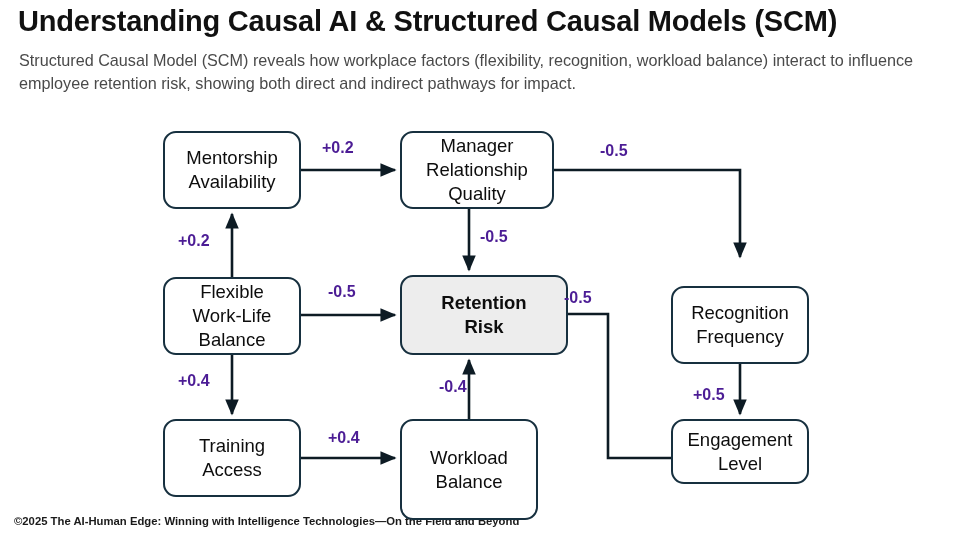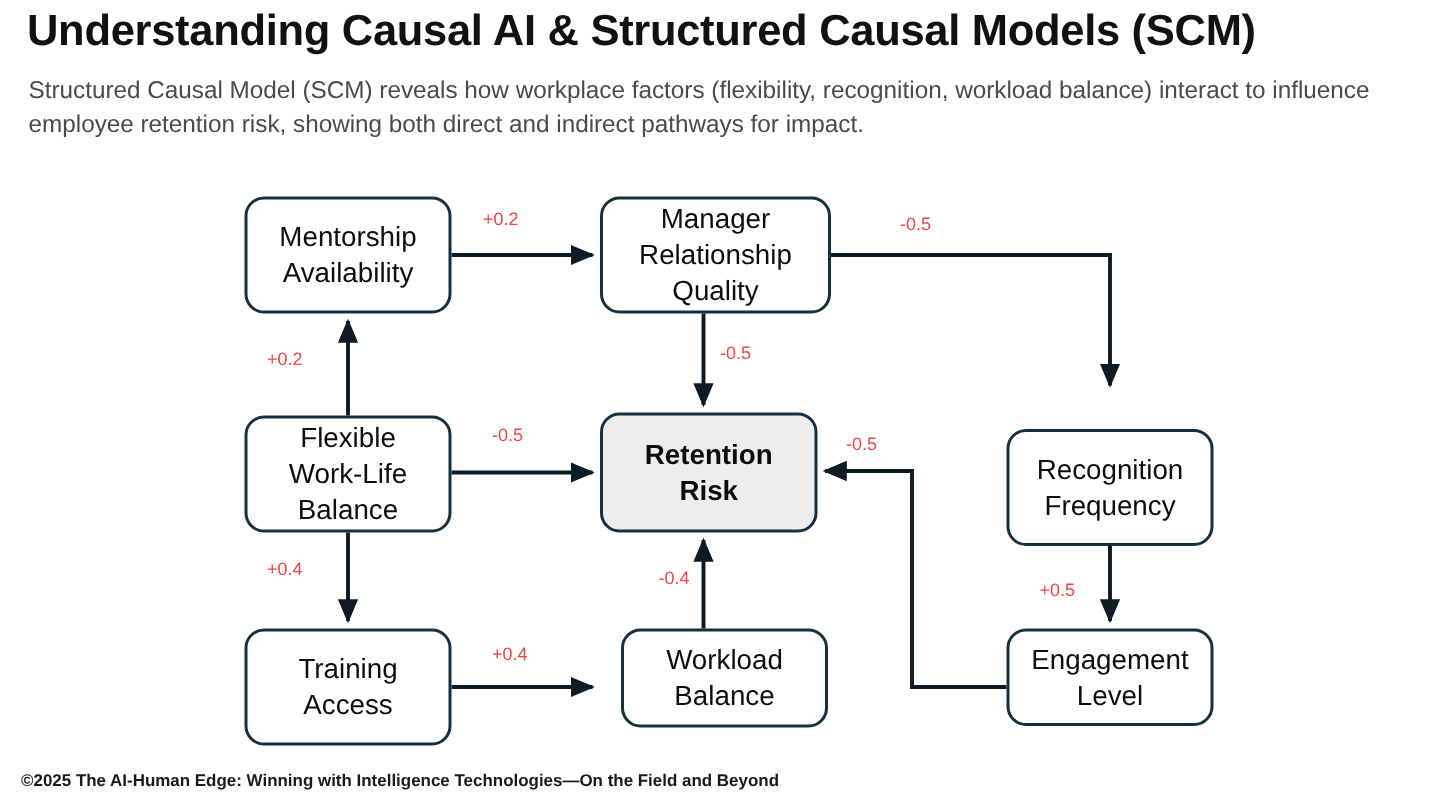--- a/index.html
+++ b/index.html
@@ -68,23 +68,23 @@
     font-weight: 400;
     z-index: 3;
   }
   .node.highlight {
     background: #ededed;
     font-weight: 700;
   }
   .node .node-label { display: block; width: 100%; }
   .edge-label {
     position: absolute;
-    font-size: 12px;
-    font-weight: 400;
-    color: #ef4444;
+    font-size: 16px;
+    font-weight: 700;
+    color: #4c1d95;
     white-space: nowrap;
     z-index: 4;
   }
 </style>
 </head>
 <body>
 
 <div id="page">
 
   <div id="title">Understanding Causal AI &amp; Structured Causal Models (SCM)</div>
@@ -113,30 +113,30 @@
   <div id="nodes-layer">
       <div class="node" style="left: 163px; top: 131px; width: 138px; height: 78px; justify-content: flex-end;">
         <span class="node-label">Mentorship<br>Availability</span>
       </div>
       <div class="node" style="left: 400px; top: 131px; width: 154px; height: 78px;">
         <span class="node-label">Manager<br>Relationship<br>Quality</span>
       </div>
       <div class="node" style="left: 163px; top: 277px; width: 138px; height: 78px;">
         <span class="node-label">Flexible<br>Work-Life<br>Balance</span>
       </div>
-      <div class="node highlight" style="left: 400px; top: 275px; width: 145px; height: 80px;">
+      <div class="node highlight" style="left: 400px; top: 275px; width: 168px; height: 80px;">
         <span class="node-label">Retention<br>Risk</span>
       </div>
       <div class="node" style="left: 671px; top: 262px; width: 138px; height: 78px; margin-top: 24px;">
         <span class="node-label">Recognition<br>Frequency</span>
       </div>
       <div class="node" style="left: 163px; top: 419px; width: 138px; height: 78px;">
         <span class="node-label">Training<br>Access</span>
       </div>
-      <div class="node" style="left: 400px; top: 419px; width: 138px; height: 66px; margin-left: 14px;">
+      <div class="node" style="left: 400px; top: 419px; width: 138px; height: 101px;">
         <span class="node-label">Workload<br>Balance</span>
       </div>
       <div class="node" style="left: 671px; top: 419px; width: 138px; height: 65px;">
         <span class="node-label">Engagement<br>Level</span>
       </div>
     </div>
   <div id="labels-layer">
       <div class="edge-label" style="left: 322px; top: 139px;">+0.2</div>
       <div class="edge-label" style="left: 178px; top: 232px;">+0.2</div>
       <div class="edge-label" style="left: 480px; top: 228px;">-0.5</div>

